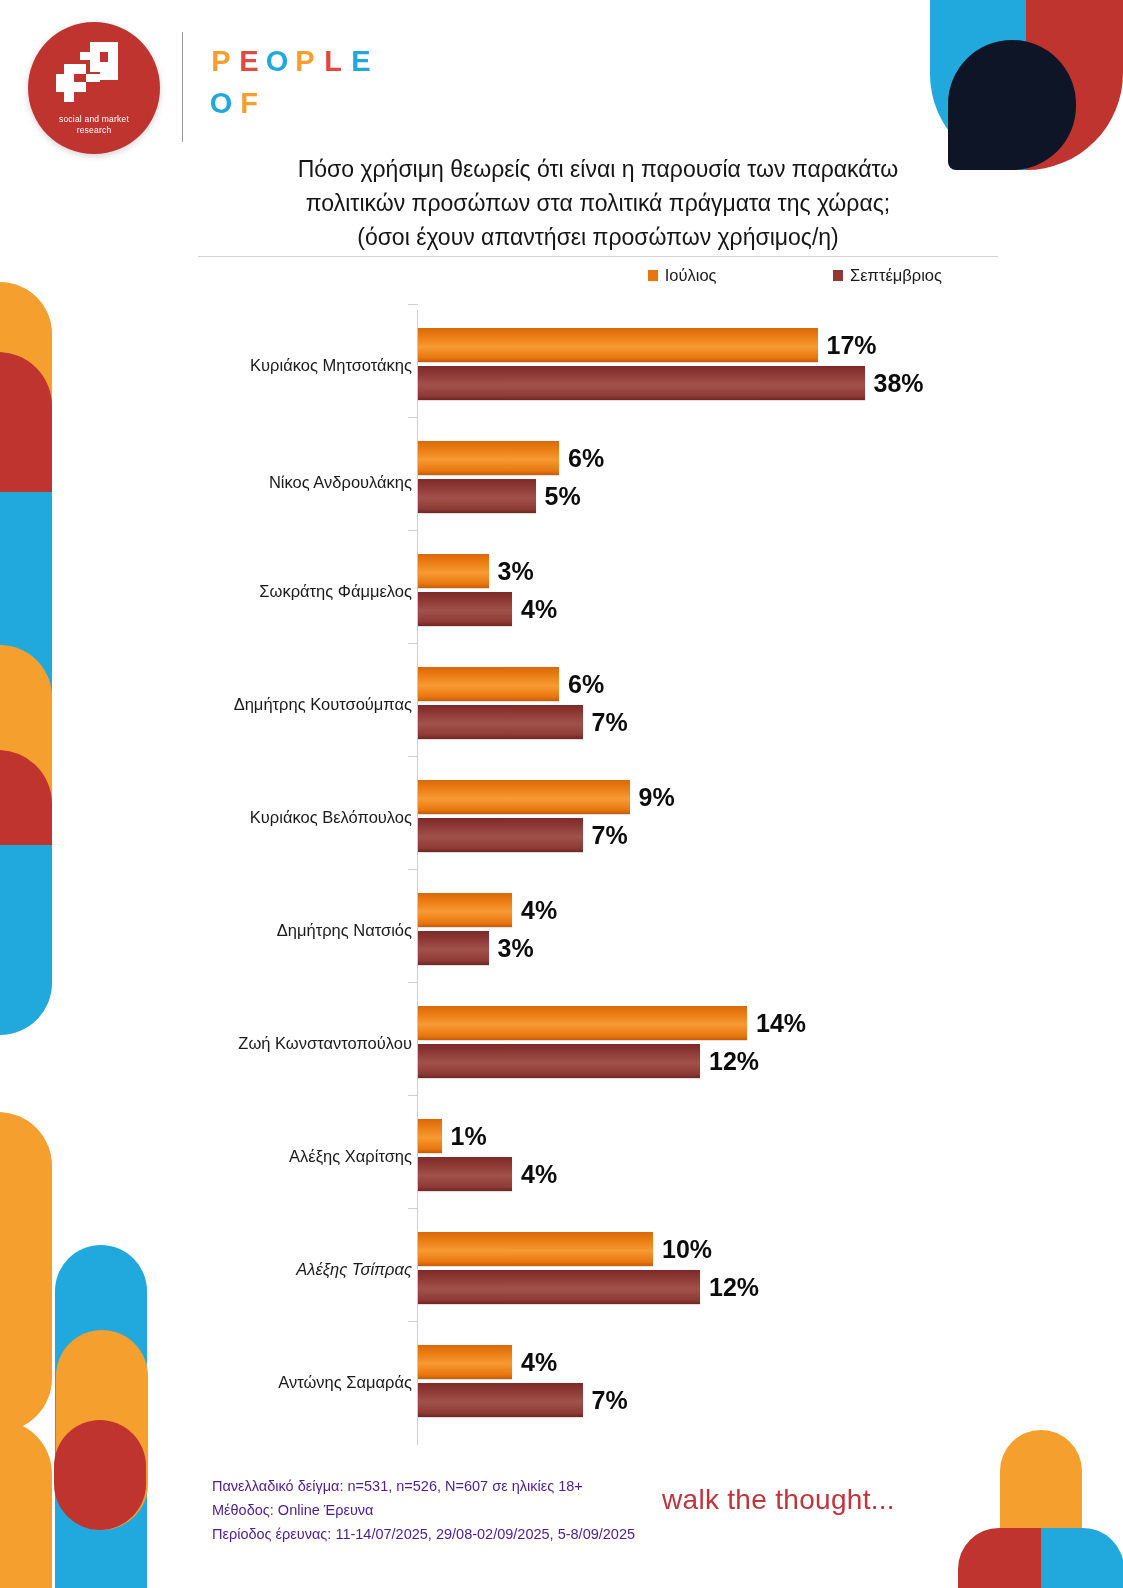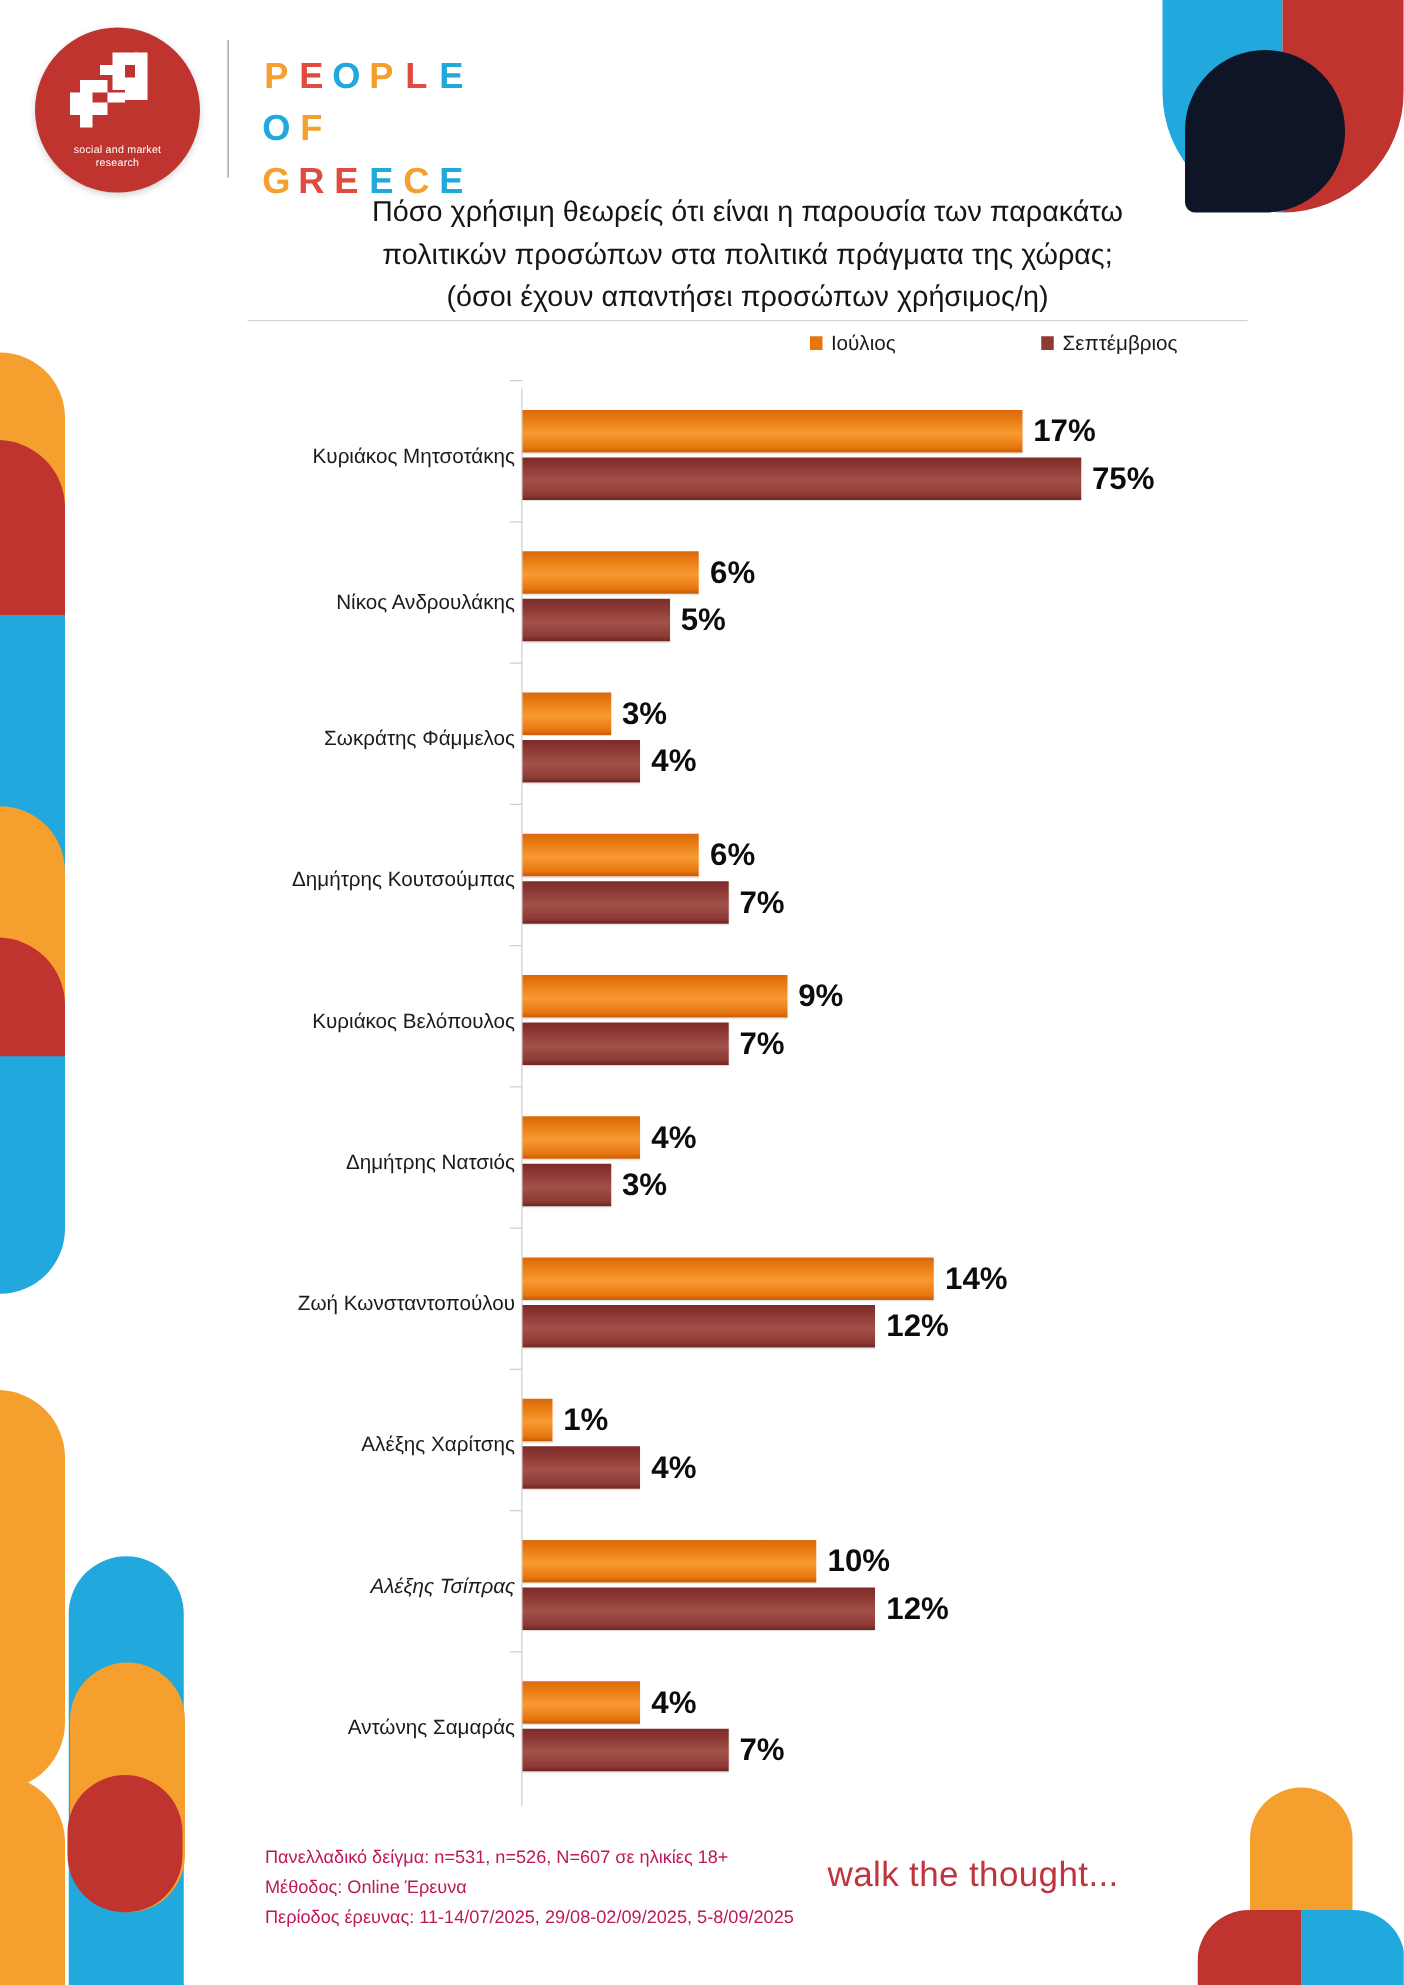--- a/index.html
+++ b/index.html
@@ -92,21 +92,21 @@
   .bar.sep{background:linear-gradient(to bottom,#7C2B2A 0%,#8B3632 20%,#A2514A 55%,#8E3A35 88%,#6E2523 100%);}
   .bar-val{
     position:absolute;top:1px;font-size:25px;font-weight:bold;color:#0c0c0c;
     white-space:nowrap;line-height:33px;
     font-family:"Liberation Sans",sans-serif;
   }
 
   
   .footer{
     position:absolute;left:212px;top:1474px;width:520px;
-    font-size:14.5px;line-height:24px;color:#be185d;
+    font-size:14.5px;line-height:24px;color:#4c1d95;
   }
   .tagline{
     position:absolute;left:662px;top:1484px;
     font-size:28px;color:#C0343E;letter-spacing:.3px;
     font-family:"Liberation Sans",sans-serif;
   }
 </style>
 </head>
 <body>
 
@@ -148,23 +148,20 @@
 
 <div class="divider"></div>
 
 <div class="pog">
   <span class="pog-row">
     <span class="pog-letter" style="color:#F5A02E">P</span><span class="pog-letter" style="color:#E04A3F">E</span><span class="pog-letter" style="color:#21A8DC">O</span><span class="pog-letter" style="color:#F5A02E">P</span><span class="pog-letter" style="color:#E04A3F">L</span><span class="pog-letter" style="color:#21A8DC">E</span>
   </span>
   <span class="pog-row">
     <span class="pog-letter" style="color:#21A8DC">O</span><span class="pog-letter" style="color:#F5A02E">F</span>
   </span>
-  <span class="pog-row">
-    <span class="pog-letter" style="color:#F5A02E">G</span><span class="pog-letter" style="color:#E04A3F">R</span><span class="pog-letter" style="color:#E04A3F">E</span><span class="pog-letter" style="color:#21A8DC">E</span><span class="pog-letter" style="color:#F5A02E">C</span><span class="pog-letter" style="color:#21A8DC">E</span>
-  </span>
 </div>
 
 <div class="title">
   <div>Πόσο χρήσιμη θεωρείς ότι είναι η παρουσία των παρακάτω</div>
   <div>πολιτικών προσώπων στα πολιτικά πράγματα της χώρας;</div>
   <div>(όσοι έχουν απαντήσει προσώπων χρήσιμος/η)</div>
 </div>
 <div class="title-rule"></div>
 
 <div class="legend">
@@ -181,21 +178,21 @@
   <div id="groups">
       <div class="group" style="top: 22px;">
         <div class="tick" style="top: -24px;"></div>
         <div class="cat-label" style="top: 28px;">Κυριάκος Μητσοτάκης</div>
         <div class="bar-row" style="top: 0px;">
           <div class="bar jul" title="Ιούλιος: 17%" style="width: 399.5px;"></div>
           <div class="bar-val" style="left: 408.5px;">17%</div>
         </div>
         <div class="bar-row" style="top: 38px;">
           <div class="bar sep" title="Σεπτέμβριος: 19%" style="width: 446.5px;"></div>
-          <div class="bar-val" style="left: 455.5px;">75%</div>
+          <div class="bar-val" style="left: 455.5px;">38%</div>
         </div>
       </div>
       <div class="group" style="top: 135px;">
         <div class="tick" style="top: -24px;"></div>
         <div class="cat-label" style="top: 32px;">Νίκος Ανδρουλάκης</div>
         <div class="bar-row" style="top: 0px;">
           <div class="bar jul" title="Ιούλιος: 6%" style="width: 141px;"></div>
           <div class="bar-val" style="left: 150px;">6%</div>
         </div>
         <div class="bar-row" style="top: 38px;">

